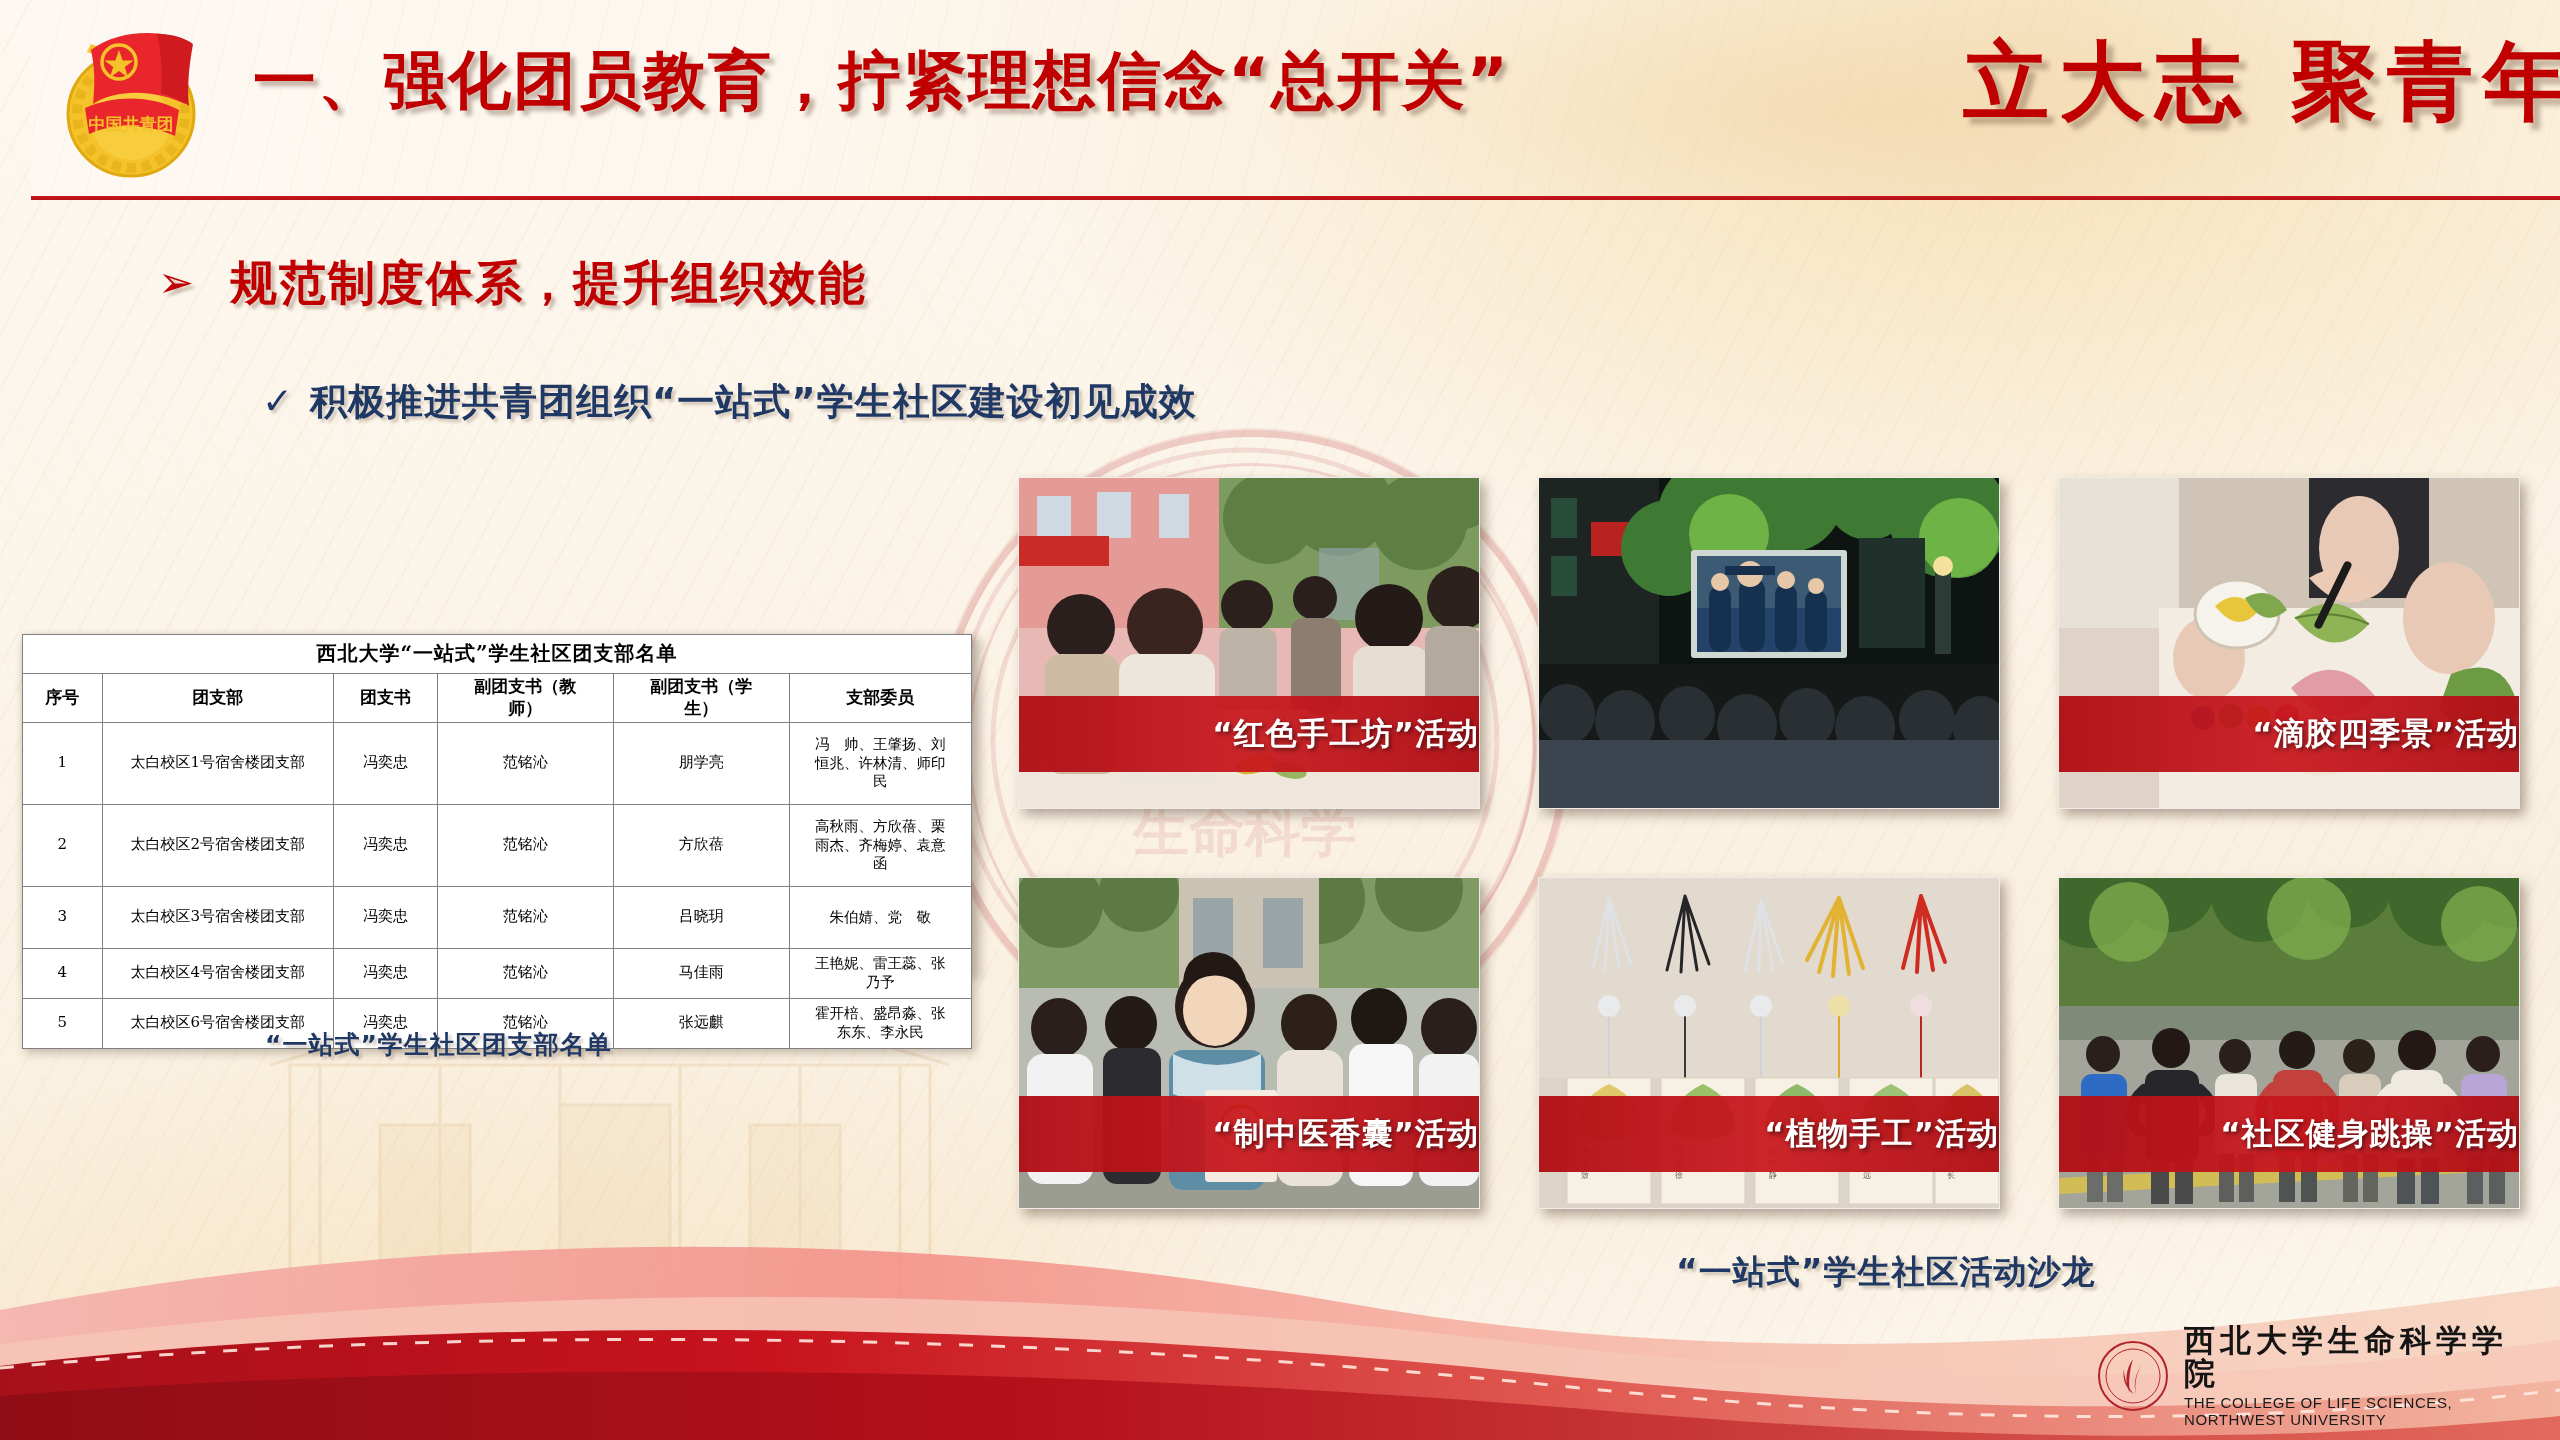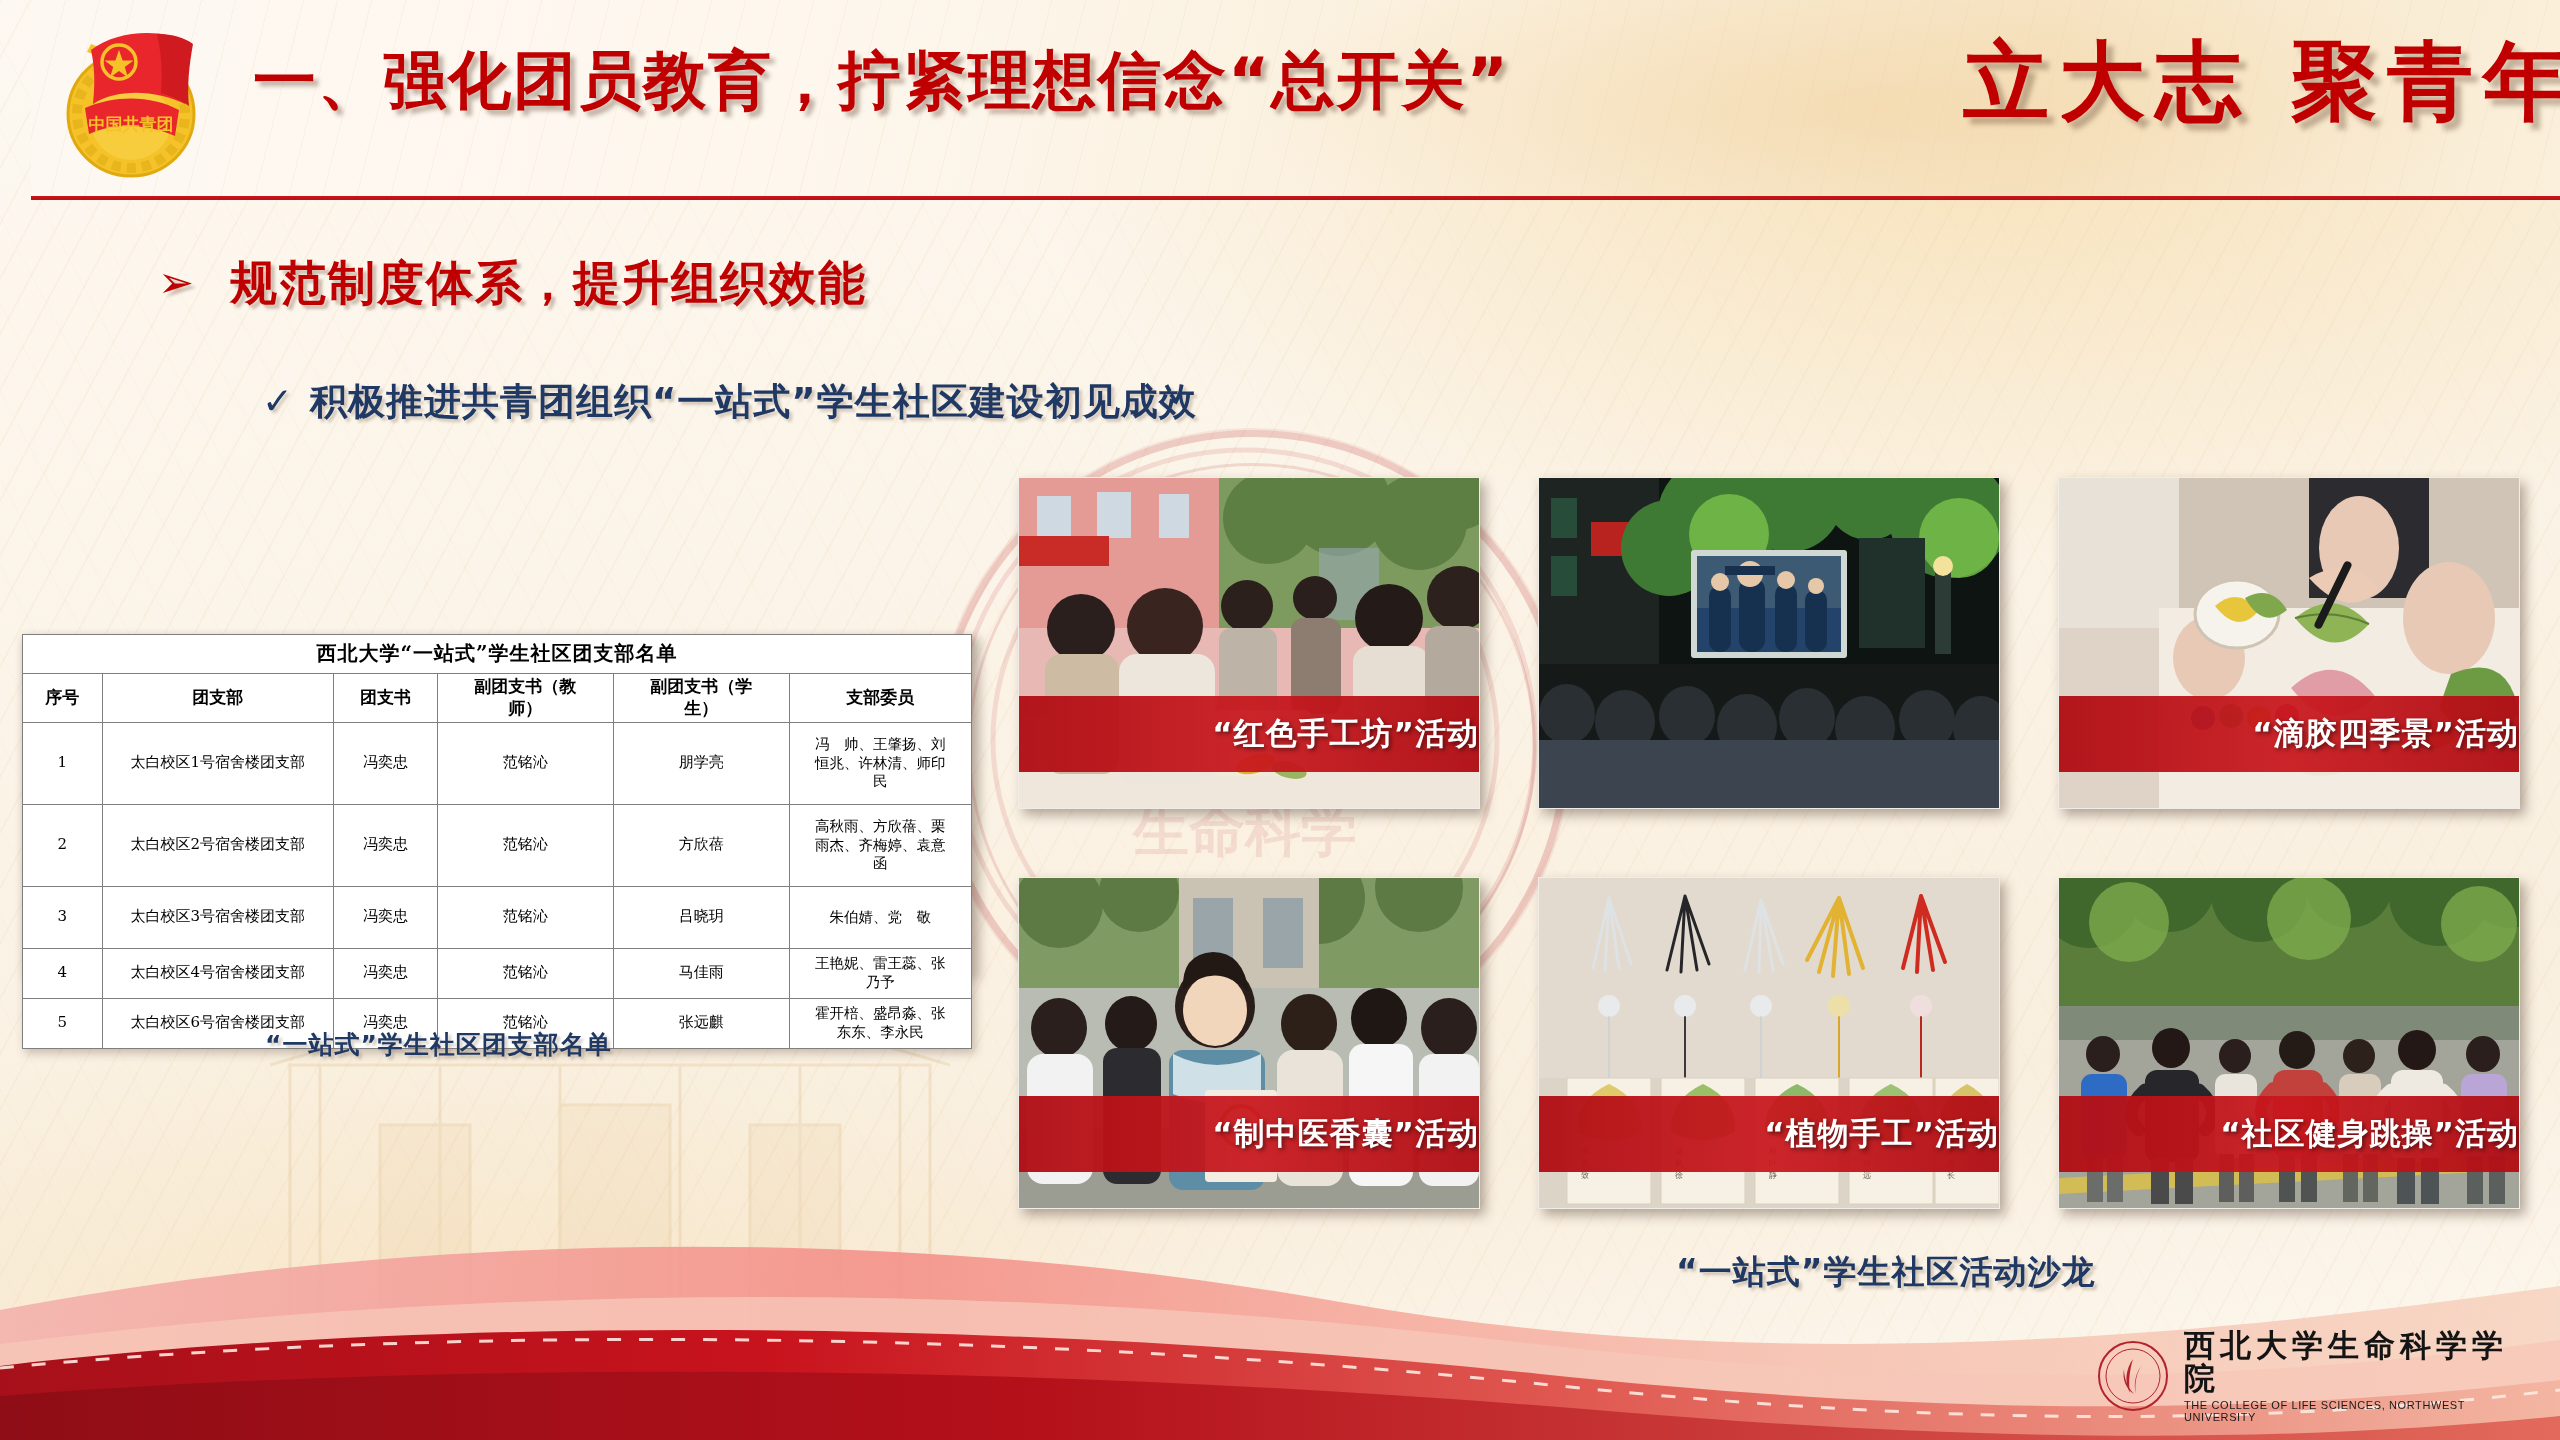--- a/index.html
+++ b/index.html
@@ -178,21 +178,21 @@
     position:absolute;right:44px;bottom:18px;width:420px;height:92px;
     display:flex;align-items:center;gap:14px;
   }
   #footer-seal{width:74px;height:74px;flex:0 0 74px;}
   #footer-texts{display:flex;flex-direction:column;justify-content:center;}
   #footer-cn{
     font-size:31px;font-weight:bold;color:#141414;letter-spacing:5px;
     font-family:"DejaVu Serif","Liberation Serif",serif;line-height:1.05;
   }
   #footer-en{
-    font-size:11px;color:#1a1a1a;letter-spacing:.6px;margin-top:4px;
+    font-size:15px;color:#1a1a1a;letter-spacing:.6px;margin-top:4px;
     font-family:"Liberation Sans",sans-serif;
   }
 </style>
 </head>
 <body>
 
 <div id="slide">
 
   <div id="paper-texture"></div>
 

